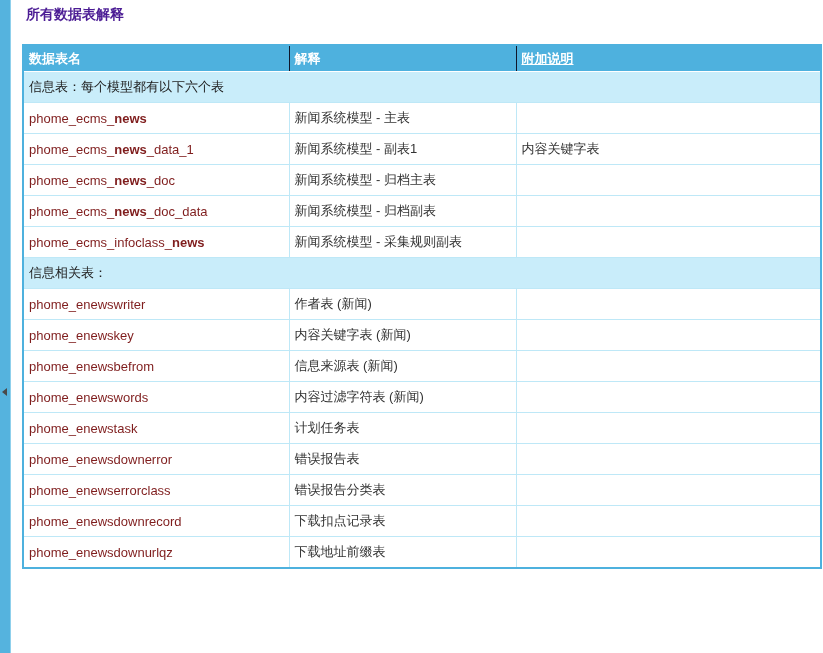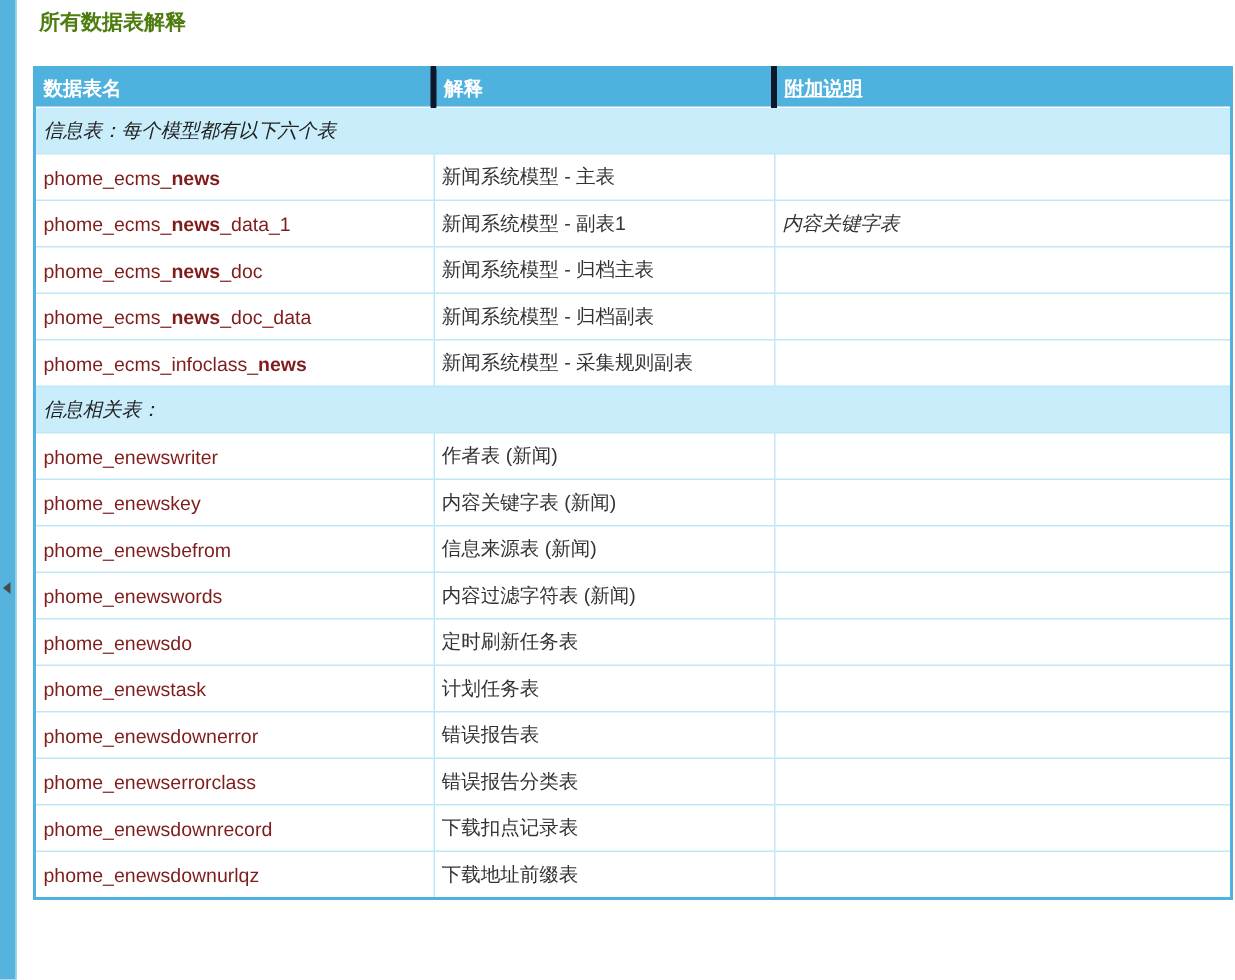--- a/index.html
+++ b/index.html
@@ -30,57 +30,57 @@
     border-top: 4px solid transparent;
     border-bottom: 4px solid transparent;
     border-right: 5px solid #4a4a4a;
   }
   .title-link {
     position: absolute;
     left: 26px;
     top: 6px;
     font-size: 14px;
     font-weight: bold;
-    color: #4d7c0f;
+    color: #4c1d95;
     text-decoration: none;
     cursor: pointer;
   }
   table.doc-table {
     position: absolute;
     left: 22px;
     top: 44px;
     width: 800px;
     table-layout: fixed;
     border-collapse: collapse;
     border: 2px solid #4eb1de;
     font-size: 13px;
   }
   table.doc-table th {
     background: #4eb1de;
     color: #ffffff;
     font-weight: bold;
     text-align: left;
     height: 25px;
     padding: 0 0 0 5px;
-    border-right: 4px solid #0f172a;
+    border-right: 1px solid #0f172a;
     border-bottom: 1px solid #ffffff;
     font-size: 13px;
   }
   table.doc-table th:last-child { border-right: none; text-decoration: underline; }
   table.doc-table td {
     height: 30px;
     padding: 0 0 0 5px;
     border-bottom: 1px solid #bee8f7;
     border-right: 1px solid #bee8f7;
     vertical-align: middle;
     color: #333333;
     overflow: hidden;
     white-space: nowrap;
   }
-  table.doc-table td:last-child { border-right: none; font-style: italic; }
+  table.doc-table td:last-child { border-right: none; }
   tr.section-row td {
     background: #c9edfa;
     color: #222222;
   }
   a.table-link {
     color: #7f1d1d;
     text-decoration: none;
     cursor: pointer;
   }
 </style>
@@ -152,25 +152,20 @@
         <td><a class="table-link" href="#"><span>phome_enewsbefrom</span><b></b><span></span></a></td>
         <td>信息来源表 (新闻)</td>
         <td></td>
       </tr>
       <tr class="data-row">
         <td><a class="table-link" href="#"><span>phome_enewswords</span><b></b><span></span></a></td>
         <td>内容过滤字符表 (新闻)</td>
         <td></td>
       </tr>
       <tr class="data-row">
-        <td><a class="table-link" href="#"><span>phome_enewsdo</span><b></b><span></span></a></td>
-        <td>定时刷新任务表</td>
-        <td></td>
-      </tr>
-      <tr class="data-row">
         <td><a class="table-link" href="#"><span>phome_enewstask</span><b></b><span></span></a></td>
         <td>计划任务表</td>
         <td></td>
       </tr>
       <tr class="data-row">
         <td><a class="table-link" href="#"><span>phome_enewsdownerror</span><b></b><span></span></a></td>
         <td>错误报告表</td>
         <td></td>
       </tr>
       <tr class="data-row">

